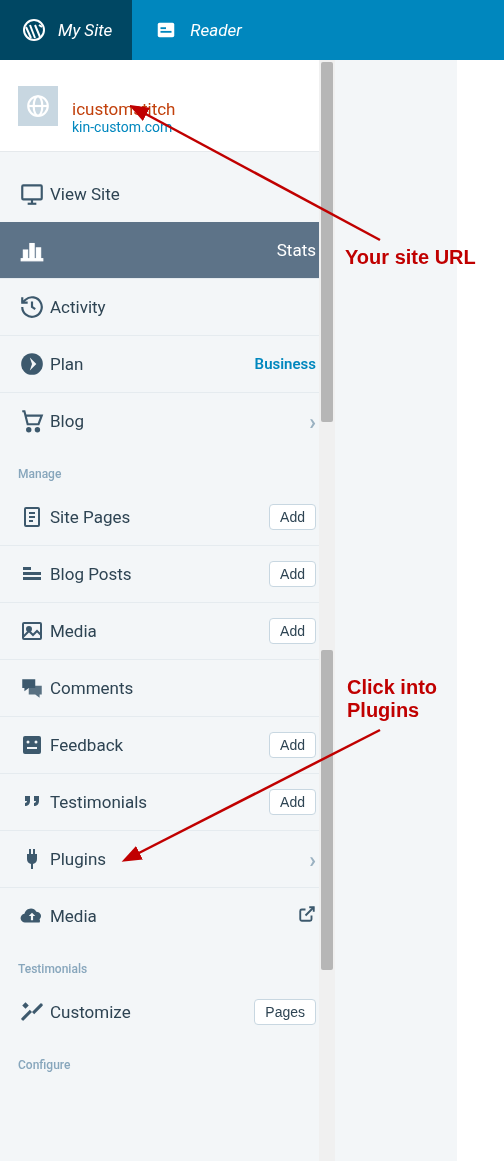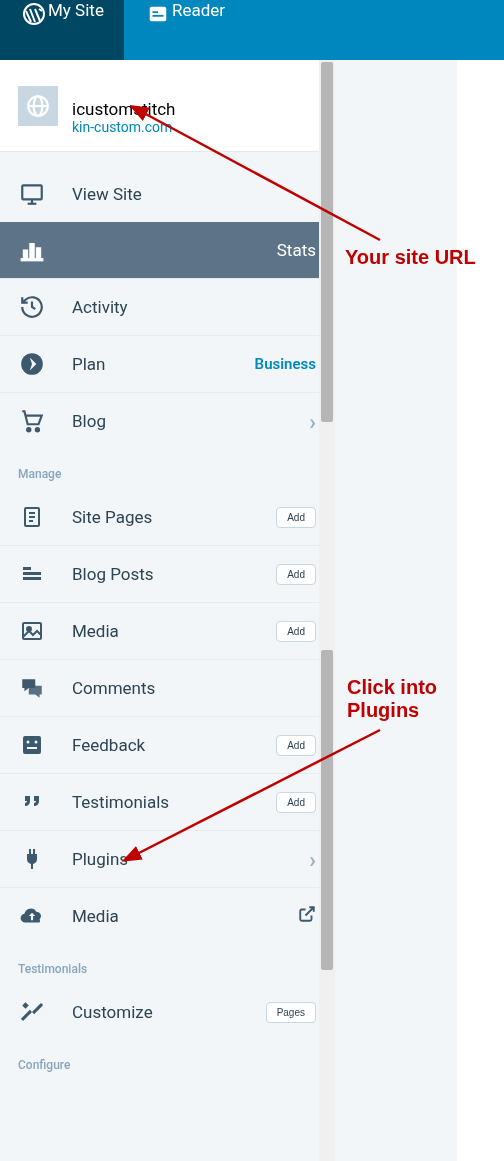--- a/index.html
+++ b/index.html
@@ -11,25 +11,27 @@
     position: relative;
     overflow: hidden;
   }
   .topbar {
     height: 60px;
     background: #0087be;
     display: flex;
   }
   .topbar-item {
     display: flex;
-    align-items: flex-start;
+    align-items: center;
     padding: 0 20px;
     color: #fff;
     font-size: 17px;
+    gap: 10px;
     cursor: pointer;
+    font-style: italic;
   }
   .topbar-item.active {
     background: #004763;
   }
   .sidebar-wrap {
     position: absolute;
     top: 60px;
     left: 0;
     width: 335px;
     height: 1101px;
@@ -64,38 +66,38 @@
     width: 40px;
     height: 40px;
     background: #c8d7e1;
     display: flex;
     align-items: center;
     justify-content: center;
     color: #fff;
   }
   .site-name {
     font-size: 17px;
-    color: #000000;
+    color: #c2410c;
     margin-top: 23px;
   }
   .site-url {
     font-size: 14px;
     color: #0087be;
   }
   .menu-group {
     margin-top: 14px;
   }
   .sidebar-item {
     display: flex;
     align-items: center;
     padding: 14px 18px;
     font-size: 17px;
     color: #2e4453;
     cursor: pointer;
-    gap: 26px;
+    gap: 4px;
     position: relative;
     border-top: 1px solid rgba(200,210,218,0.3);
   }
   .sidebar-item.first { border-top: none; }
   .sidebar-item.active {
     background: #5d7388;
     color: #fff;
     border-top: none;
     text-align: right;
   }
@@ -114,21 +116,21 @@
     padding: 18px 18px 8px;
     font-size: 12px;
     color: #87a6bc;
     font-weight: 500;
   }
   .add-btn {
     background: #fff;
     border: 1px solid #c8d7e1;
     border-radius: 4px;
     padding: 4px 10px;
-    font-size: 10px;
+    font-size: 14px;
     color: #2e4453;
     cursor: pointer;
   }
   .right-label {
     color: #0087be;
     font-size: 15px;
     font-weight: 600;
   }
   .chevron {
     color: #9ab1c1;

